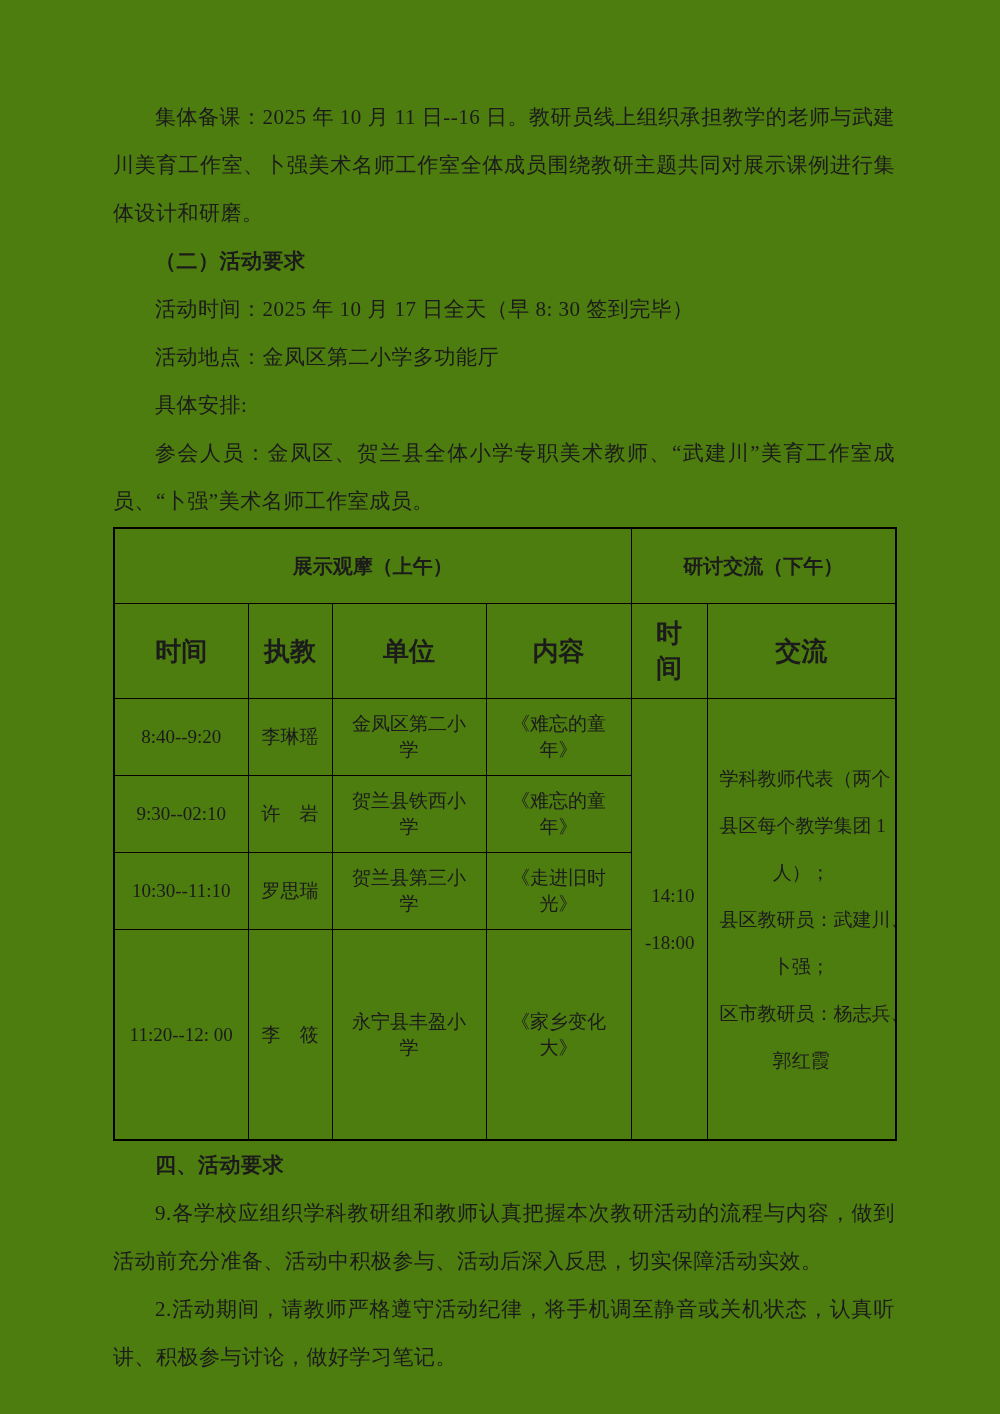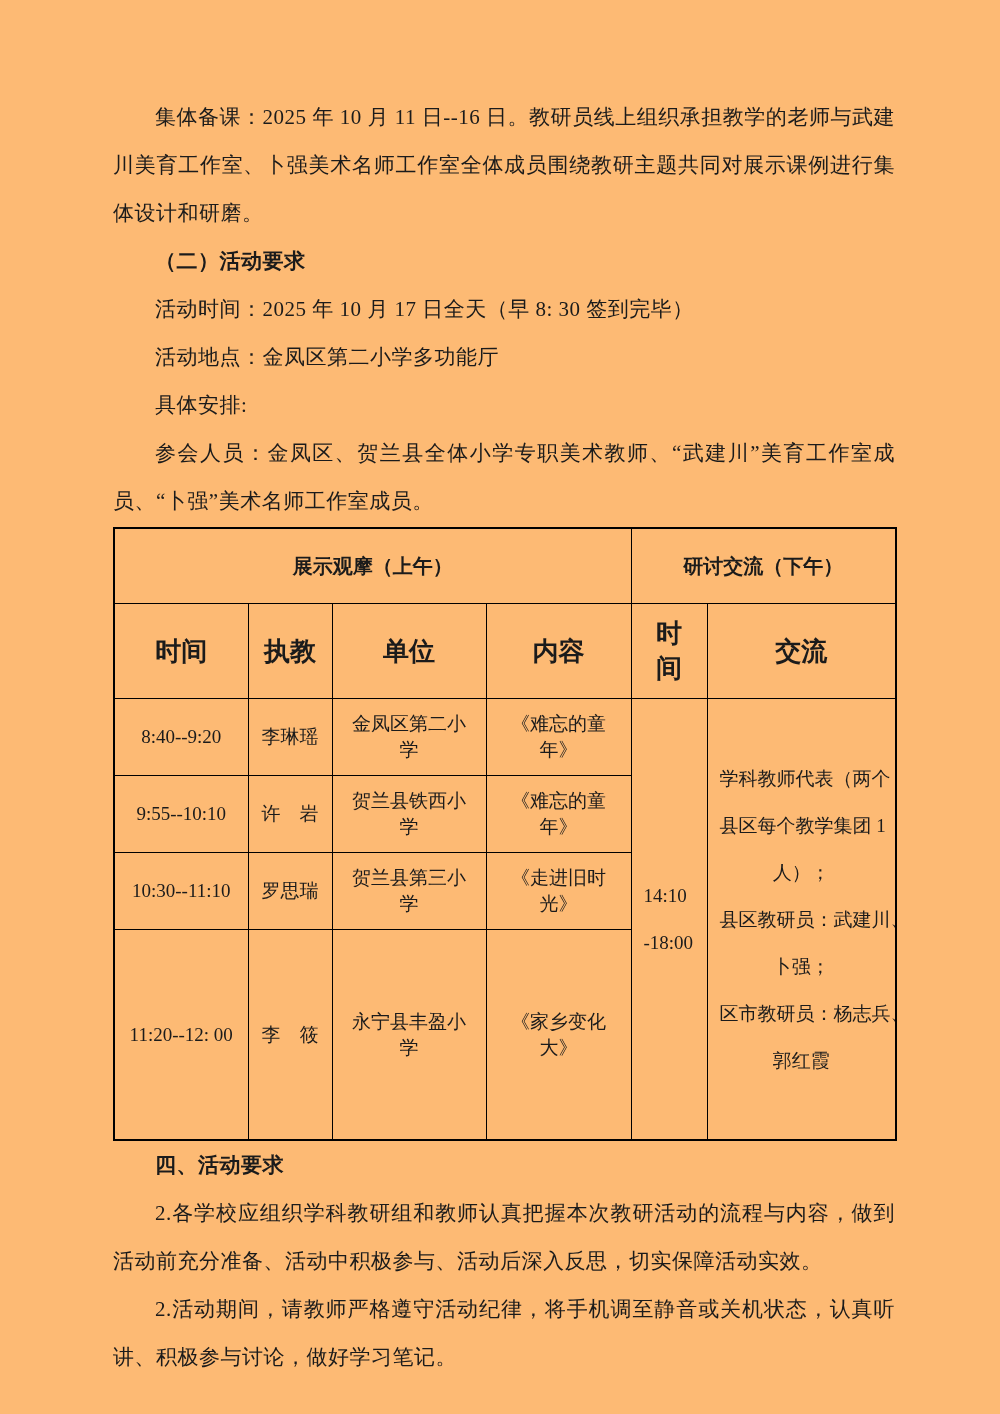--- a/index.html
+++ b/index.html
@@ -4,21 +4,21 @@
 <style>
   html, body {
     margin: 0;
     padding: 0;
     background: #ffffff;
   }
   .page {
     position: relative;
     width: 1000px;
     height: 1414px;
-    background: #fdba74;
+    background: #4d7c0f;
     color: #1b1b1b;
     font-family: "Liberation Serif", "DejaVu Serif", serif;
     overflow: hidden;
   }
   .content {
     position: absolute;
     left: 113px;
     top: 0;
     width: 782px;
     padding-top: 93px;
@@ -61,21 +61,21 @@
   }
   tr.col-header td {
     height: 45px;
     font-weight: bold;
     font-size: 26px;
   }
   tr.data-row td { height: 48px; }
   tr.data-row-tall td { height: 185px; }
   td.pm-time div {
     line-height: 47px;
-    text-align: left;
+    text-align: right;
   }
   td.exchange {
     text-align: left;
     padding-left: 12px;
     padding-right: 6px;
   }
   td.exchange div {
     line-height: 47px;
     white-space: nowrap;
   }
@@ -134,21 +134,21 @@
             <div>学科教师代表（两个</div>
             <div>县区每个教学集团 1</div>
             <div>人）；</div>
             <div>县区教研员：武建川、</div>
             <div>卜强；</div>
             <div>区市教研员：杨志兵、</div>
             <div>郭红霞</div>
           </td>
         </tr>
         <tr class="data-row">
-          <td>9:55--10:10</td>
+          <td>9:30--02:10</td>
           <td>许　岩</td>
           <td>贺兰县铁西小学</td>
           <td>《难忘的童年》</td>
         </tr>
         <tr class="data-row">
           <td>10:30--11:10</td>
           <td>罗思瑞</td>
           <td>贺兰县第三小学</td>
           <td>《走进旧时光》</td>
         </tr>
@@ -156,18 +156,18 @@
           <td>11:20--12: 00</td>
           <td>李　筱</td>
           <td>永宁县丰盈小学</td>
           <td>《家乡变化大》</td>
         </tr>
       </tbody>
     </table>
 
     <p class="heading after-table">四、活动要求</p>
 
-    <p class="body-text">2.各学校应组织学科教研组和教师认真把握本次教研活动的流程与内容，做到活动前充分准备、活动中积极参与、活动后深入反思，切实保障活动实效。</p>
+    <p class="body-text">9.各学校应组织学科教研组和教师认真把握本次教研活动的流程与内容，做到活动前充分准备、活动中积极参与、活动后深入反思，切实保障活动实效。</p>
 
     <p class="body-text">2.活动期间，请教师严格遵守活动纪律，将手机调至静音或关机状态，认真听讲、积极参与讨论，做好学习笔记。</p>
 
   </div>
 </div>
 
 </body></html>

